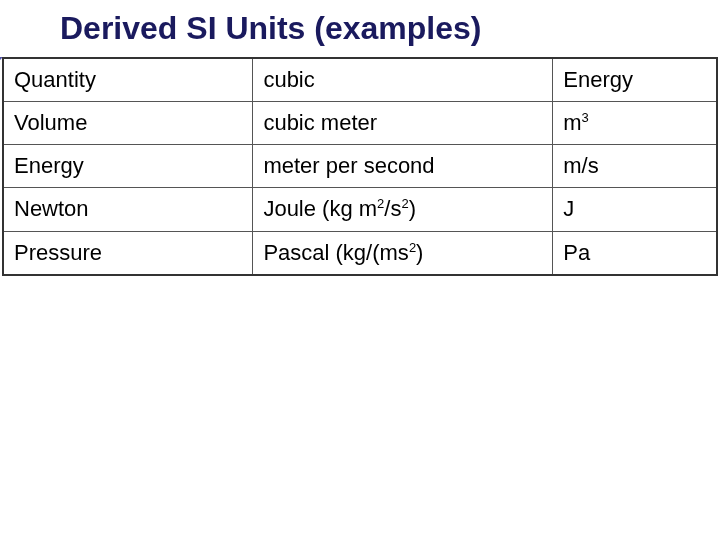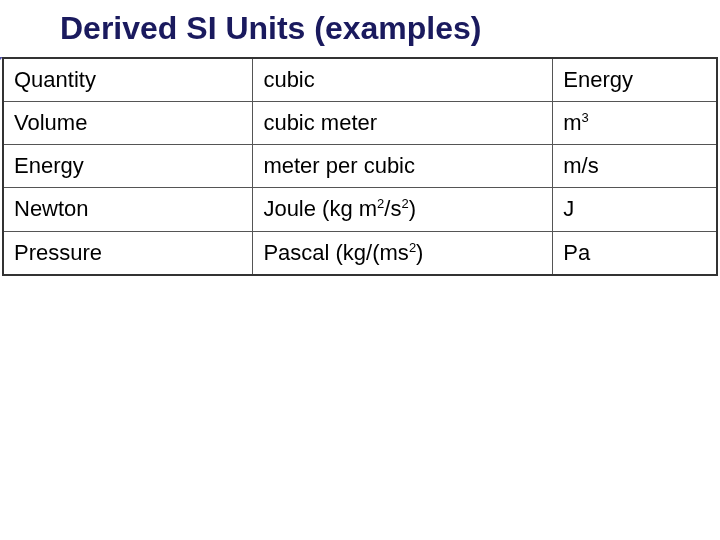--- a/index.html
+++ b/index.html
@@ -116,21 +116,21 @@
       <td>cubic</td>
       <td>Energy</td>
     </tr>
     <tr>
       <td>Volume</td>
       <td>cubic meter</td>
       <td>m<sup>3</sup></td>
     </tr>
     <tr>
       <td>Energy</td>
-      <td>meter per cubic</td>
+      <td>meter per second</td>
       <td>m/s</td>
     </tr>
     <tr>
       <td>Newton</td>
       <td>Joule (kg m<sup>2</sup>/s<sup>2</sup>)</td>
       <td>J</td>
     </tr>
     <tr>
       <td>Pressure</td>
       <td>Pascal (kg/(ms<sup>2</sup>)</td>

